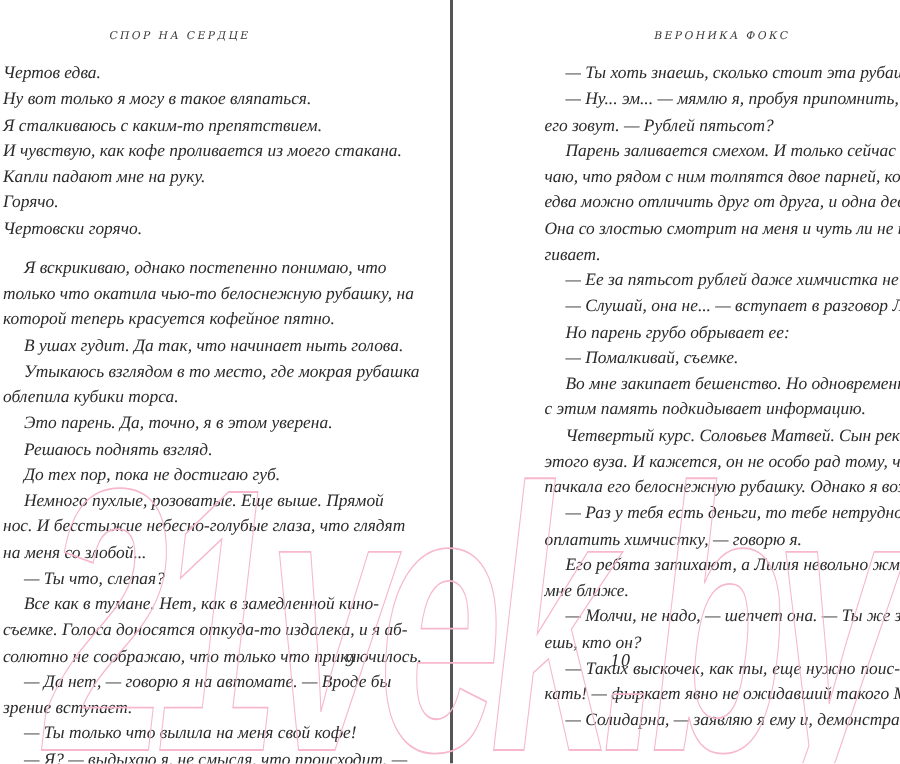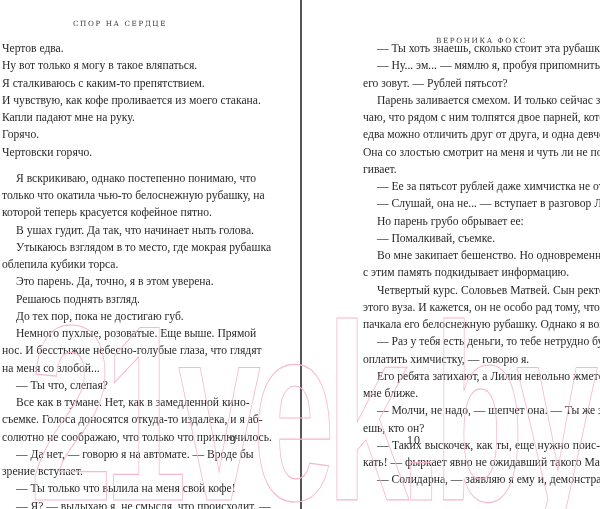--- a/index.html
+++ b/index.html
@@ -2,35 +2,35 @@
 <html><head>
 <meta charset="utf-8">
 <style>
   html, body { margin: 0; padding: 0; }
   body {
     width: 600px; height: 509px; overflow: hidden;
     background: #ffffff; position: relative;
     font-family: "DejaVu Serif", "Liberation Serif", serif;
     color: #2a2a2a;
   }
-  .spread { position: absolute; left: 0; top: 0; width: 492px; height: 509px; }
+  .spread { position: absolute; left: 0; top: 0; width: 492px; height: 509px; font-style: italic; }
   .page { position: absolute; top: 0; height: 509px; }
   .page-left { left: 0; width: 300px; }
   .page-right { left: 302px; width: 298px; }
   .gutter {
     position: absolute; left: 300px; top: 0; width: 2px; height: 509px;
     background: #555555;
   }
   .running-head {
     position: absolute; top: 19px; height: 12px;
     font-size: 7.2px; letter-spacing: 1.6px; text-transform: uppercase;
     color: #3a3a3a; text-align: center; white-space: nowrap;
   }
   .page-left .running-head { left: 0; width: 240px; }
-  .page-right .running-head { left: 61px; width: 237px; margin-top: 17px; }
+  .page-right .running-head { left: 61px; width: 237px; }
   .text-block {
     position: absolute; top: 40px;
     font-family: "Liberation Serif", "DejaVu Serif", serif;
     font-size: 11.6px; line-height: 17.25px;
   }
   .page-left .text-block { left: 2px; width: 236px; }
   .page-right .text-block { left: 61px; width: 237px; }
   .line {
     display: block; white-space: nowrap; height: 17.25px;
     text-align: justify; text-align-last: justify;

